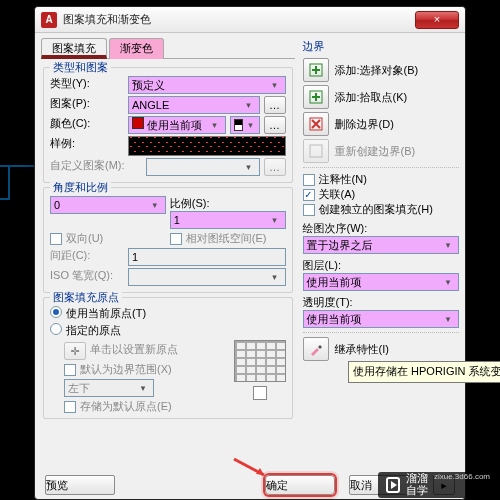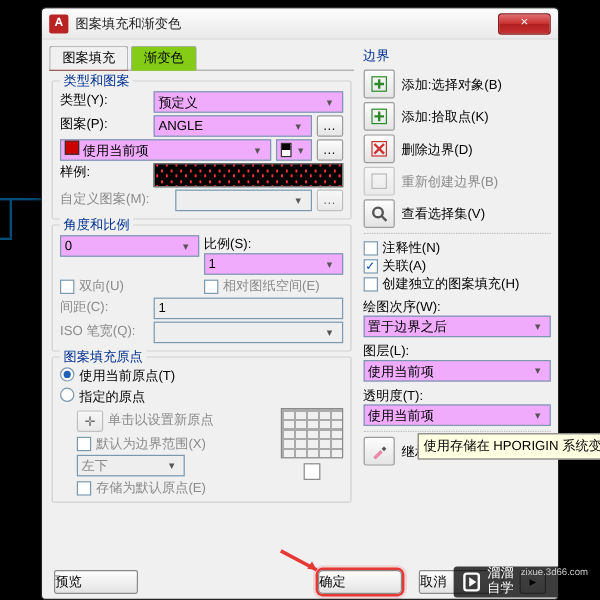--- a/index.html
+++ b/index.html
@@ -14,22 +14,22 @@
   .titlebar .appicon { width: 16px; height: 16px; background: #b22; border-radius: 2px; display: inline-flex; align-items: center; justify-content: center; color: #fff; font-size: 10px; font-weight: bold; }
   .titlebar .title { margin-left: 6px; flex: 1; color: #222; }
   .titlebar .close { width: 44px; height: 18px; background: linear-gradient(#e07070,#c83030 48%,#b02020 52%,#c83030); border: 1px solid #8a1a1a; border-radius: 3px; color: #fff; text-align: center; line-height: 15px; font-size: 11px; }
 
   .body { display: flex; padding: 4px 6px 0 6px; height: 438px; }
   .leftpane { width: 256px; }
   .rightpane { width: 166px; padding-left: 8px; }
   .tooltip-cut { position: absolute; top: 354px; left: 313px; width: 190px; height: 22px; background: #ffffe1; border: 1px solid #7a7a7a; padding: 2px 4px; z-index: 40; white-space: nowrap; overflow: hidden; }
 
   .tabbar { display: flex; border-bottom: 1px solid #a9a9a9; height: 22px; position: relative; }
-  .tab { padding: 2px 10px 0; border: 1px solid #a9a9a9; background: #84cc16; border-bottom: none; margin-right: 2px; border-radius: 3px 3px 0 0; position: relative; top: 1px; }
-  .tab.active { background: #f0f0f0; border-bottom: 1px solid #7f1d1d; }
+  .tab { padding: 2px 10px 0; border: 1px solid #a9a9a9; background: #f9a8d4; border-bottom: none; margin-right: 2px; border-radius: 3px 3px 0 0; position: relative; top: 1px; }
+  .tab.active { background: #f0f0f0; border-bottom: 4px solid #7f1d1d; }
 
   .section { padding: 4px 2px; }
   .group { border: 1px solid #d0d0d0; border-radius: 2px; margin: 4px 0; padding: 6px 6px 4px 6px; position: relative; }
   .group > .gtitle { position: absolute; top: -8px; left: 6px; background: #f0f0f0; padding: 0 3px; color: #003090; }
 
   .row { display: flex; margin: 2px 0; gap: 4px; }
   .lbl { width: 74px; color: #000; }
   .combo { flex: 1; height: 18px; background: #f0abfc; border: 1px solid #7a98af; padding: 0 3px; display: flex; align-items: center; justify-content: space-between; overflow:hidden;}
   .combo.ro { background: #eee; }
   .combo .arrow { width: 14px; text-align: center; color: #555; font-size:9px;}
@@ -108,20 +108,21 @@
           </div>
           <div class="row">
             <span class="lbl">图案(P):</span>
             <div class="combo">
               <span>ANGLE</span>
                 <span class="arrow">▾</span>
             </div>
             <div class="iconbtn">…</div>
           </div>
           <div class="row">
+            <span class="lbl">颜色(C):</span>
             <div class="combo">
               <span><span class="swatch"></span><span>使用当前项</span></span>
                 <span class="arrow">▾</span>
             </div>
             <div class="combo" style="flex:0 0 30px">
               <span class="swatch layer"></span>
                 <span class="arrow">▾</span>
             </div>
             <div class="iconbtn">…</div>
           </div>
@@ -255,29 +256,20 @@
           </div>
         <span>删除边界(D)</span>
       </div>
       <div class="side-row disabled">
         <div class="sidebtn">
             <svg width="16" height="16">
               <rect x="2" y="2" width="12" height="12" fill="none" stroke="#888"></rect>
             </svg>
           </div>
         <span>重新创建边界(B)</span>
-      </div>
-      <div class="side-row">
-        <div class="sidebtn">
-            <svg width="16" height="16">
-              <circle cx="7" cy="7" r="4" fill="none" stroke="#555" stroke-width="2"></circle>
-              <path d="M10 10l4 4" stroke="#555" stroke-width="2"></path>
-            </svg>
-          </div>
-        <span>查看选择集(V)</span>
       </div>
 
       <hr class="hr">
       <div class="chk">
           <span class="chkbox"></span>
           <span>注释性(N)</span>
         </div>
       <div class="chk">
           <span class="chkbox">✓</span>
           <span>关联(A)</span>

